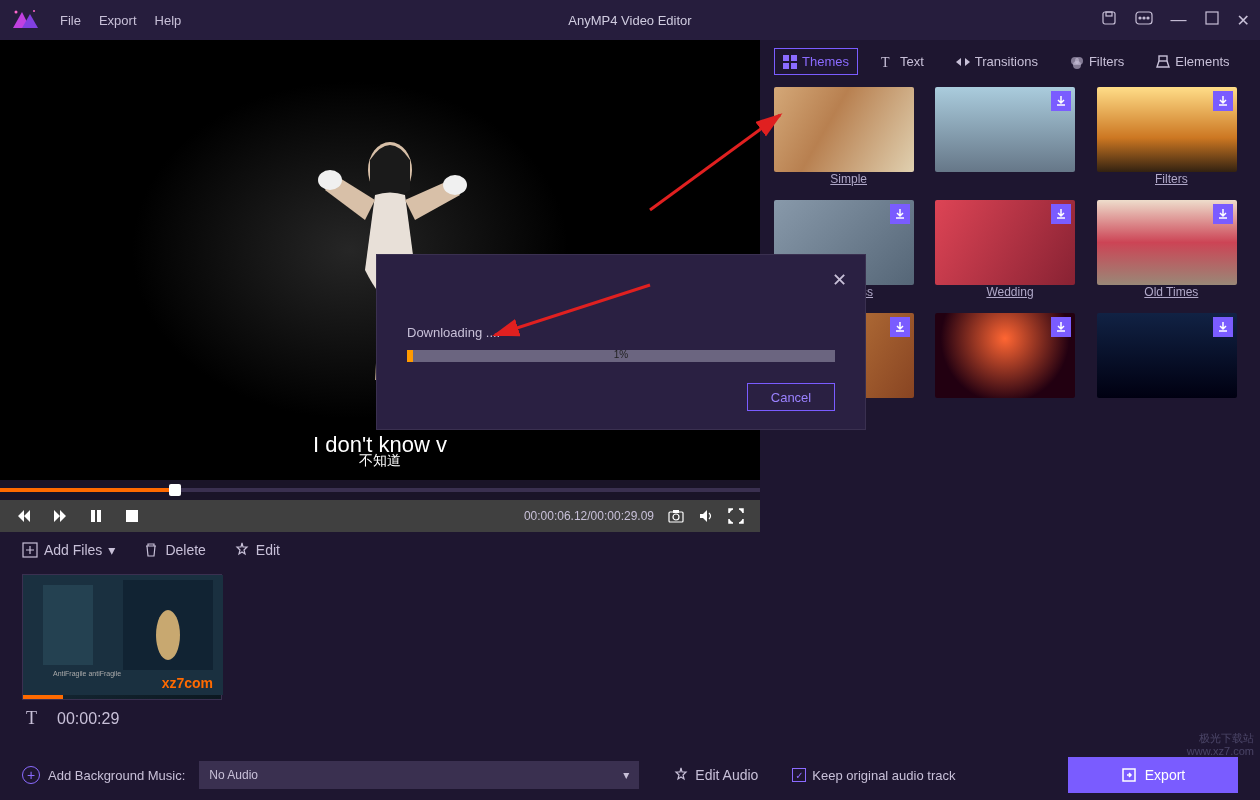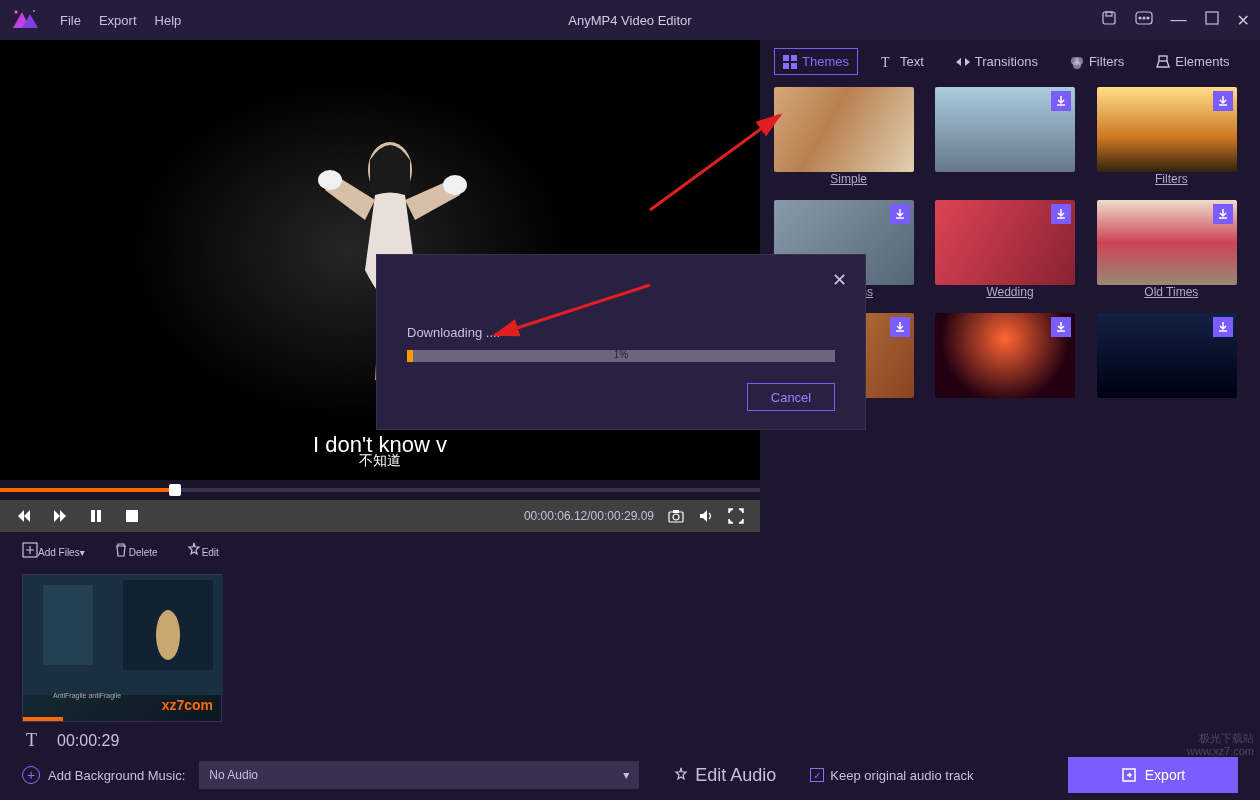--- a/index.html
+++ b/index.html
@@ -43,36 +43,36 @@
 .seek-thumb { position:absolute; top:4px; width:12px; height:12px; background:#fff; border-radius:2px; }
 .seek-rest { position:absolute; top:8px; height:4px; background:#3a3050; right:0; }
 .controls { display:flex; align-items:center; padding:8px 16px; gap:20px; }
 .controls .right { margin-left:auto; display:flex; gap:14px; align-items:center; }
 .ctrl-icon { width:16px; height:16px; fill:#fff; cursor:pointer; }
 .timecode { font-size:12px; color:#c8c0d8; }
 
 
 .bottom { background:#1e1630; padding:10px 22px; }
 .toolbar { display:flex; gap:28px; align-items:center; margin-bottom:16px; }
-.tool-btn { display:flex; align-items:flex-end; gap:0; font-size:10px; cursor:pointer; }
+.tool-btn { display:flex; align-items:center; gap:6px; font-size:14px; cursor:pointer; }
 .tool-icon { width:16px; height:16px; }
 .clip { width:200px; }
-.clip-thumb { width:200px; height:148px; background:linear-gradient(135deg,#1a3040,#0c1820); position:relative; border:1px solid #3a3050; }
+.clip-thumb { width:200px; height:126px; background:linear-gradient(135deg,#1a3040,#0c1820); position:relative; border:1px solid #3a3050; }
 .clip-thumb .bar { position:absolute; bottom:0; left:0; width:40px; height:4px; background:#ff6a00; }
 .clip-thumb .wm { position:absolute; bottom:8px; right:8px; font-size:14px; color:#ff6a00; font-weight:bold; }
 .clip-thumb .sub { position:absolute; bottom:22px; left:30px; font-size:7px; color:#aaa; }
 .clip-meta { display:flex; gap:20px; align-items:center; padding:8px 4px; }
 .clip-meta .t-icon { font-family:serif; font-size:18px; }
 
 
 .footer { position:absolute; bottom:0; left:0; right:0; height:50px; background:#1e1630; display:flex; align-items:center; padding:0 22px; gap:14px; }
 .add-bgm { display:flex; align-items:center; gap:8px; font-size:13px; }
 .plus-circle { width:18px; height:18px; border:1px solid #8b6bff; border-radius:50%; display:flex; align-items:center; justify-content:center; color:#8b6bff; font-size:14px; }
 .audio-select { width:440px; height:28px; background:#3a3050; border:none; color:#c8c0d8; padding:0 10px; font-size:12px; display:flex; align-items:center; justify-content:space-between; }
-.edit-audio { display:flex; align-items:center; gap:6px; font-size:18px; margin-left:20px; }
+.edit-audio { display:flex; align-items:center; gap:6px; font-size:14px; margin-left:20px; }
 .keep-orig { display:flex; align-items:center; gap:6px; font-size:13px; margin-left:20px; }
 .checkbox { width:14px; height:14px; border:1px solid #8b6bff; display:flex; align-items:center; justify-content:center; color:#8b6bff; font-size:10px; }
 .export-btn { margin-left:auto; width:170px; height:36px; background:#7a5cff; display:flex; align-items:center; justify-content:center; gap:8px; color:#fff; font-size:14px; cursor:pointer; }
 .watermark-corner { position:absolute; right:6px; bottom:42px; font-size:11px; color:rgba(200,200,255,0.25); text-align:right; line-height:1.2; }
 
 
 .modal { position:absolute; left:376px; top:254px; width:490px; height:176px; background:#2a2042; border:1px solid #3a3050; }
 .modal-close { position:absolute; top:14px; right:18px; font-size:18px; cursor:pointer; color:#c8c0d8; }
 .modal-body { padding:70px 30px 0; }
 .dl-label { font-size:13px; margin-bottom:10px; }

